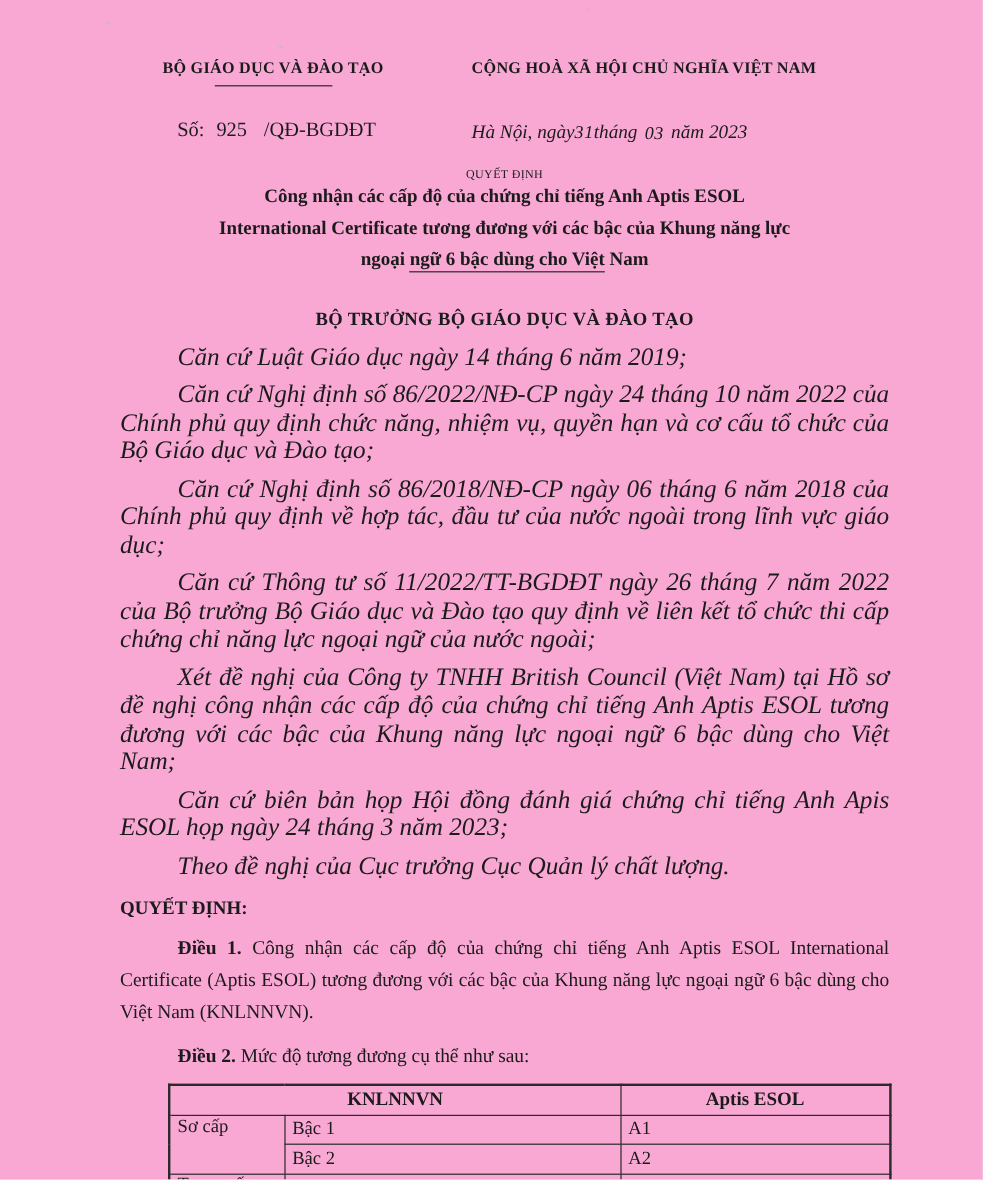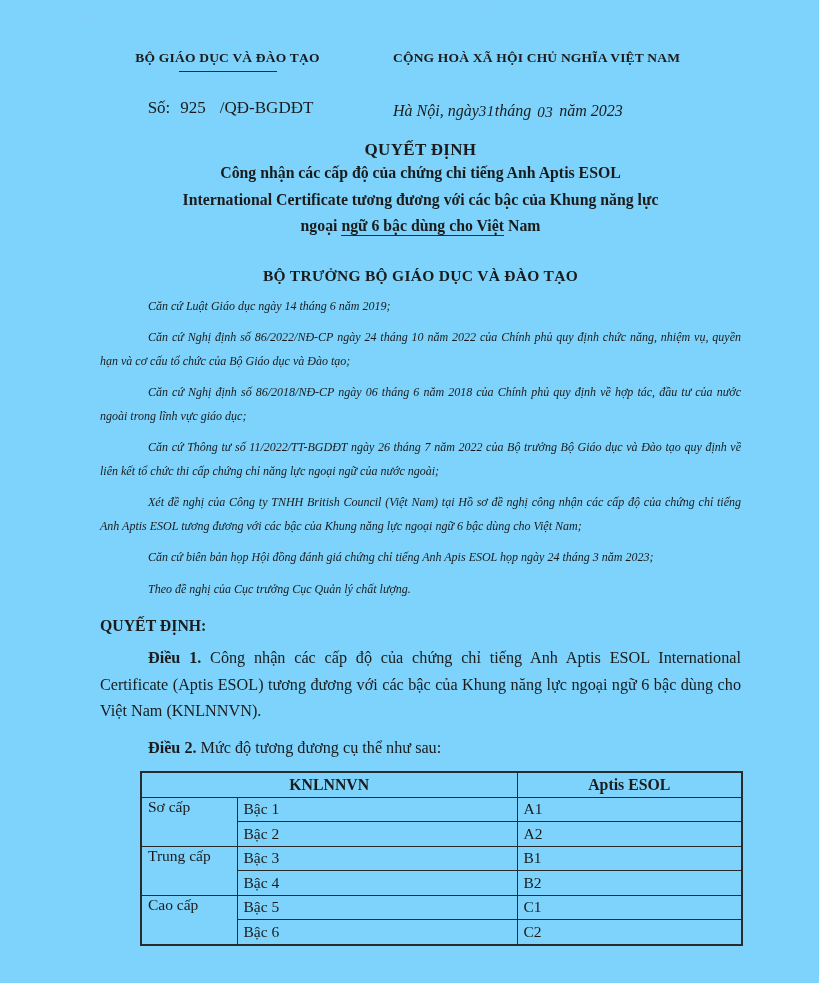--- a/index.html
+++ b/index.html
@@ -1,20 +1,20 @@
 <!DOCTYPE html>
 <html lang="vi"><head>
 <meta charset="utf-8">
 <style>
   html, body { margin: 0; padding: 0; background: #e8e8e8; }
   .page {
     position: relative;
     width: 819px;
     height: 983px;
-    background: #7dd3fc;
+    background: #f9a8d4;
     color: #1b1b1b;
     font-family: "Liberation Serif", "DejaVu Serif", serif;
     overflow: hidden;
     margin: 0 auto;
   }
   .content {
     position: absolute;
     left: 100px;
     top: 48px;
     width: 641px;
@@ -41,32 +41,32 @@
   .motto {
     display: inline-block; font-weight: bold; font-size: 15.5px;
     border-bottom: 1.7px solid #2a2a2a; padding: 1px 2px 2px 2px; margin-top: 3px;
   }
   .place-date { margin-top: 36px; font-style: italic; font-size: 16px; white-space: nowrap; }
   .place-date .fill { font-size: 15px; letter-spacing: 0.5px; }
   .place-date .month-fill { position: relative; top: 1px; margin: 0 2px; }
 
   
   .title-block { text-align: center; margin-top: 20px; }
-  .decision-word { font-weight: bold; font-size: 17px; letter-spacing: 0.3px; }
+  .decision-word { font-weight: normal; font-size: 10px; letter-spacing: 0.3px; }
   .title-line { font-weight: bold; font-size: 15.8px; line-height: 26.5px; }
   .title-line .u { border-bottom: 1.5px solid #2a2a2a; padding-bottom: 1px; }
   .authority {
     text-align: center; font-weight: bold; font-size: 15.5px;
     letter-spacing: 0.3px; margin-top: 27px;
   }
 
   
   .preamble { margin-top: 10px; }
   .preamble p {
-    font-style: italic; font-size: 12px; line-height: 23.5px;
+    font-style: italic; font-size: 21px; line-height: 23.5px;
     text-align: justify; text-indent: 48px; margin: 8px 0 0 0;
   }
 
   
   .resolution-heading {
     text-align: left; font-weight: bold; font-size: 15.8px; margin-top: 16px;
   }
   .article {
     font-size: 16.2px; line-height: 26.5px; text-align: justify;
     text-indent: 48px; margin: 10px 0 0 0;

